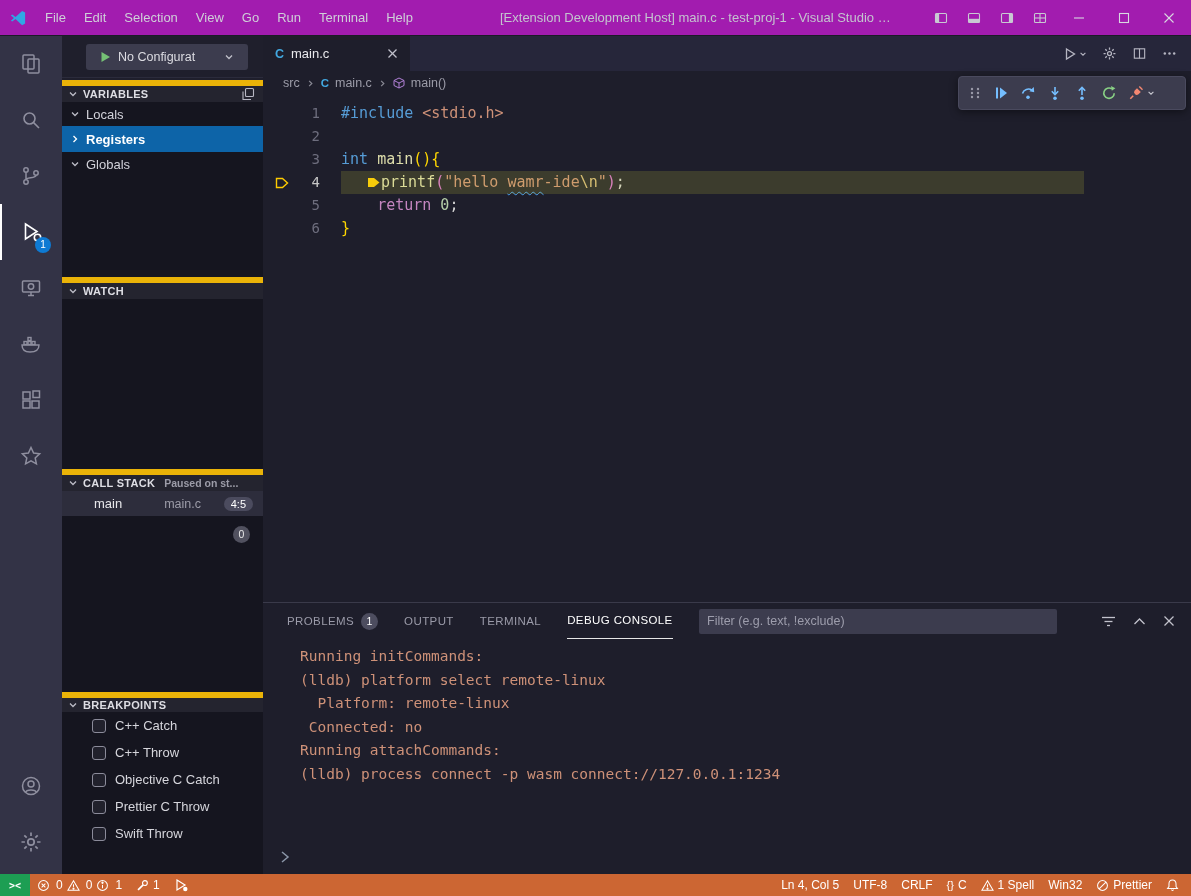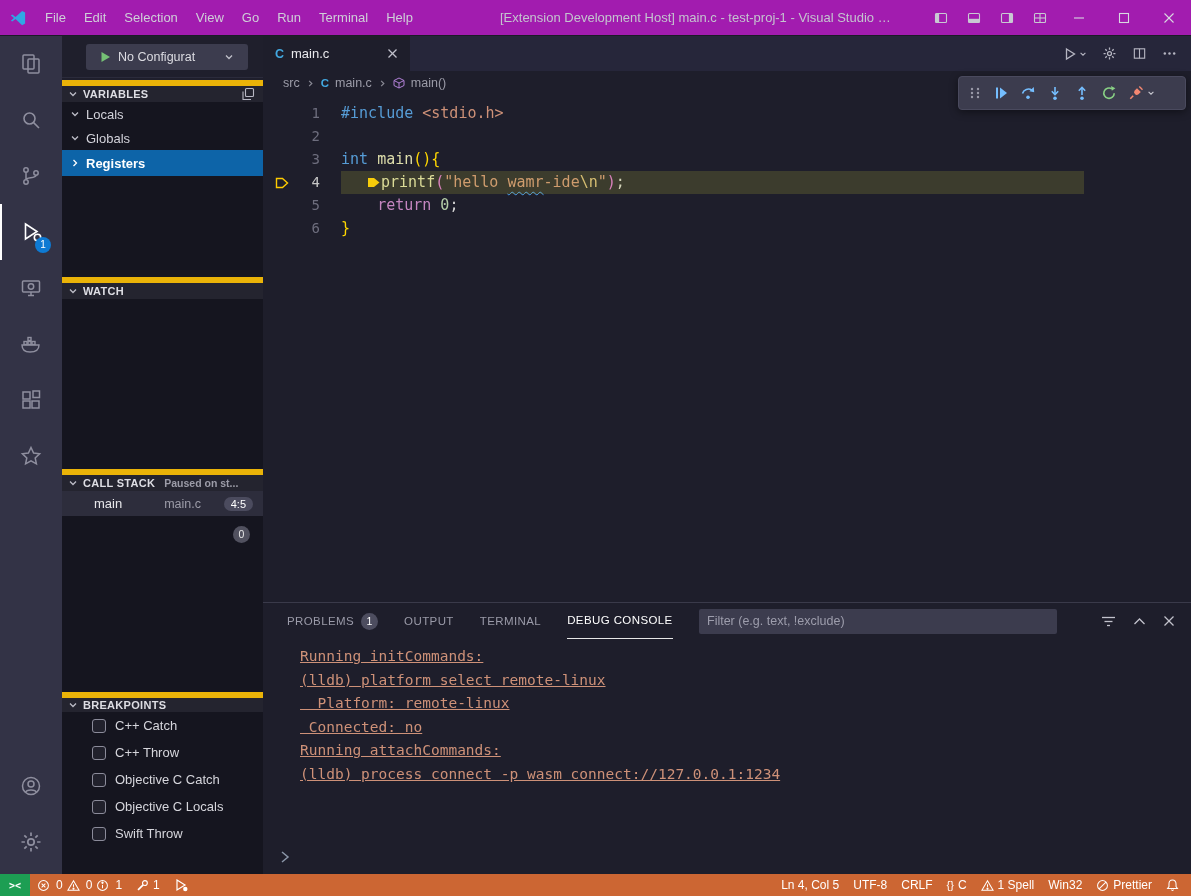--- a/index.html
+++ b/index.html
@@ -72,21 +72,21 @@
   .panel{position:absolute;left:263px;top:602px;width:928px;height:272px;background:#1e1e2b;border-top:1px solid #3a3a4a;}
   .panel-header{display:flex;align-items:center;height:36px;padding-left:24px;gap:26px;}
   .ptab{font-size:11.5px;letter-spacing:.4px;color:#9a9aa8;display:flex;align-items:center;gap:7px;height:35px;}
   .ptab .lbl{line-height:35px;}
   .ptab.active .lbl{color:#ffffff;border-bottom:1px solid #e7e7e7;}
   .pbadge{width:17px;height:17px;border-radius:50%;background:#4d4d5f;color:#fff;font-size:10.5px;line-height:17px;text-align:center;}
   .filter-input{margin-left:auto;width:358px;height:25px;background:#3c3c4e;border:none;border-radius:2px;color:#ddd;font-size:12.5px;padding:0 8px;font-family:"Liberation Sans",sans-serif;outline:none;}
   .filter-input::placeholder{color:#9d9dac;}
   .panel-icons{display:flex;align-items:center;gap:17px;padding:0 16px 0 18px;color:#c2c2cc;}
   .console{padding:6px 0 0 37px;}
-  .con-line{white-space:pre;font-family:"DejaVu Sans Mono",monospace;font-size:14.5px;line-height:23.5px;color:#ce9178;text-decoration:underline;}
+  .con-line{white-space:pre;font-family:"DejaVu Sans Mono",monospace;font-size:14.5px;line-height:23.5px;color:#ce9178;}
   .console-prompt{position:absolute;left:16px;bottom:10px;color:#8b96a8;}
 
   
   .statusbar{position:absolute;left:0;bottom:0;width:1191px;height:22px;background:#cc6633;display:flex;align-items:center;color:#fff;font-size:12px;}
   .sb-remote{width:30px;height:22px;background:#1d9e53;display:flex;align-items:center;justify-content:center;font-size:10px;font-weight:bold;font-family:"DejaVu Sans Mono",monospace;color:#fff;}
   .sb-item{display:flex;align-items:center;gap:4px;padding:0 7px;height:22px;white-space:nowrap;}
   .sb-item .n{margin-left:2px;}
   .sb-right{margin-left:auto;display:flex;align-items:center;}
 </style>
 </head>
@@ -255,31 +255,31 @@
           </svg>
       </span>
     </div>
     <div class="sec-body" style="top:66px;height:175px;">
       <div class="tree-row">
         <svg class="chev" width="10" height="10" viewBox="0 0 10 10" fill="none" stroke="#bcbcc6" stroke-width="1.3">
             <path d="M2 3.5 L5 6.5 8 3.5"></path>
           </svg>
         <span>Locals</span>
       </div>
+      <div class="tree-row selected">
+        <svg class="chev" width="10" height="10" viewBox="0 0 10 10" fill="none" stroke="#ffffff" stroke-width="1.3">
+            <path d="M3.5 2 L6.5 5 3.5 8"></path>
+          </svg>
+        <span style="font-weight:bold;">Registers</span>
+      </div>
       <div class="tree-row">
         <svg class="chev" width="10" height="10" viewBox="0 0 10 10" fill="none" stroke="#bcbcc6" stroke-width="1.3">
             <path d="M2 3.5 L5 6.5 8 3.5"></path>
           </svg>
         <span>Globals</span>
-      </div>
-      <div class="tree-row selected">
-        <svg class="chev" width="10" height="10" viewBox="0 0 10 10" fill="none" stroke="#ffffff" stroke-width="1.3">
-            <path d="M3.5 2 L6.5 5 3.5 8"></path>
-          </svg>
-        <span style="font-weight:bold;">Registers</span>
       </div>
     </div>
 
     <div class="sec-h" style="top:241px;">
       <svg width="10" height="10" viewBox="0 0 10 10" fill="none" stroke="#bcbcc6" stroke-width="1.3">
           <path d="M2 3.5 L5 6.5 8 3.5"></path>
         </svg>
       <span>WATCH</span>
     </div>
     <div class="sec-body" style="top:263px;height:170px;"></div>
@@ -314,21 +314,21 @@
       <div class="bp-row">
           <span class="checkbox"></span>
           <span>C++ Throw</span>
         </div>
       <div class="bp-row">
           <span class="checkbox"></span>
           <span>Objective C Catch</span>
         </div>
       <div class="bp-row">
           <span class="checkbox"></span>
-          <span>Objective C Locals</span>
+          <span>Prettier C Throw</span>
         </div>
       <div class="bp-row">
           <span class="checkbox"></span>
           <span>Swift Throw</span>
         </div>
     </div>
   </aside>
 
   <main class="editor-area">
     <div class="tabbar">

